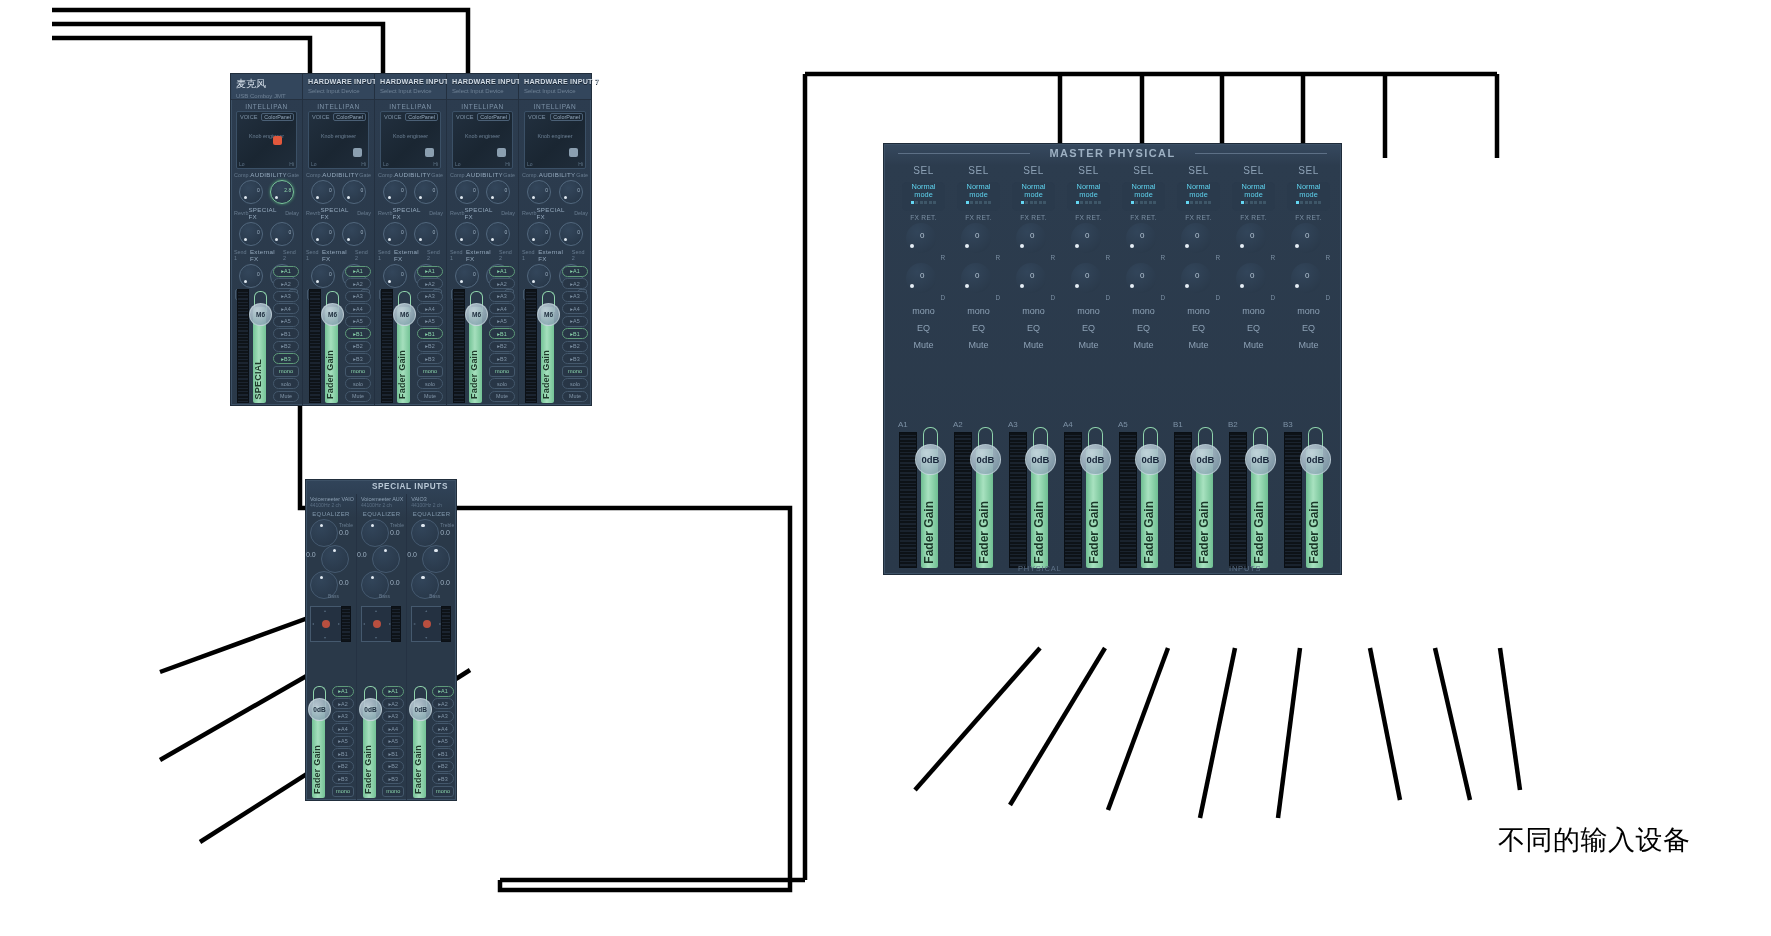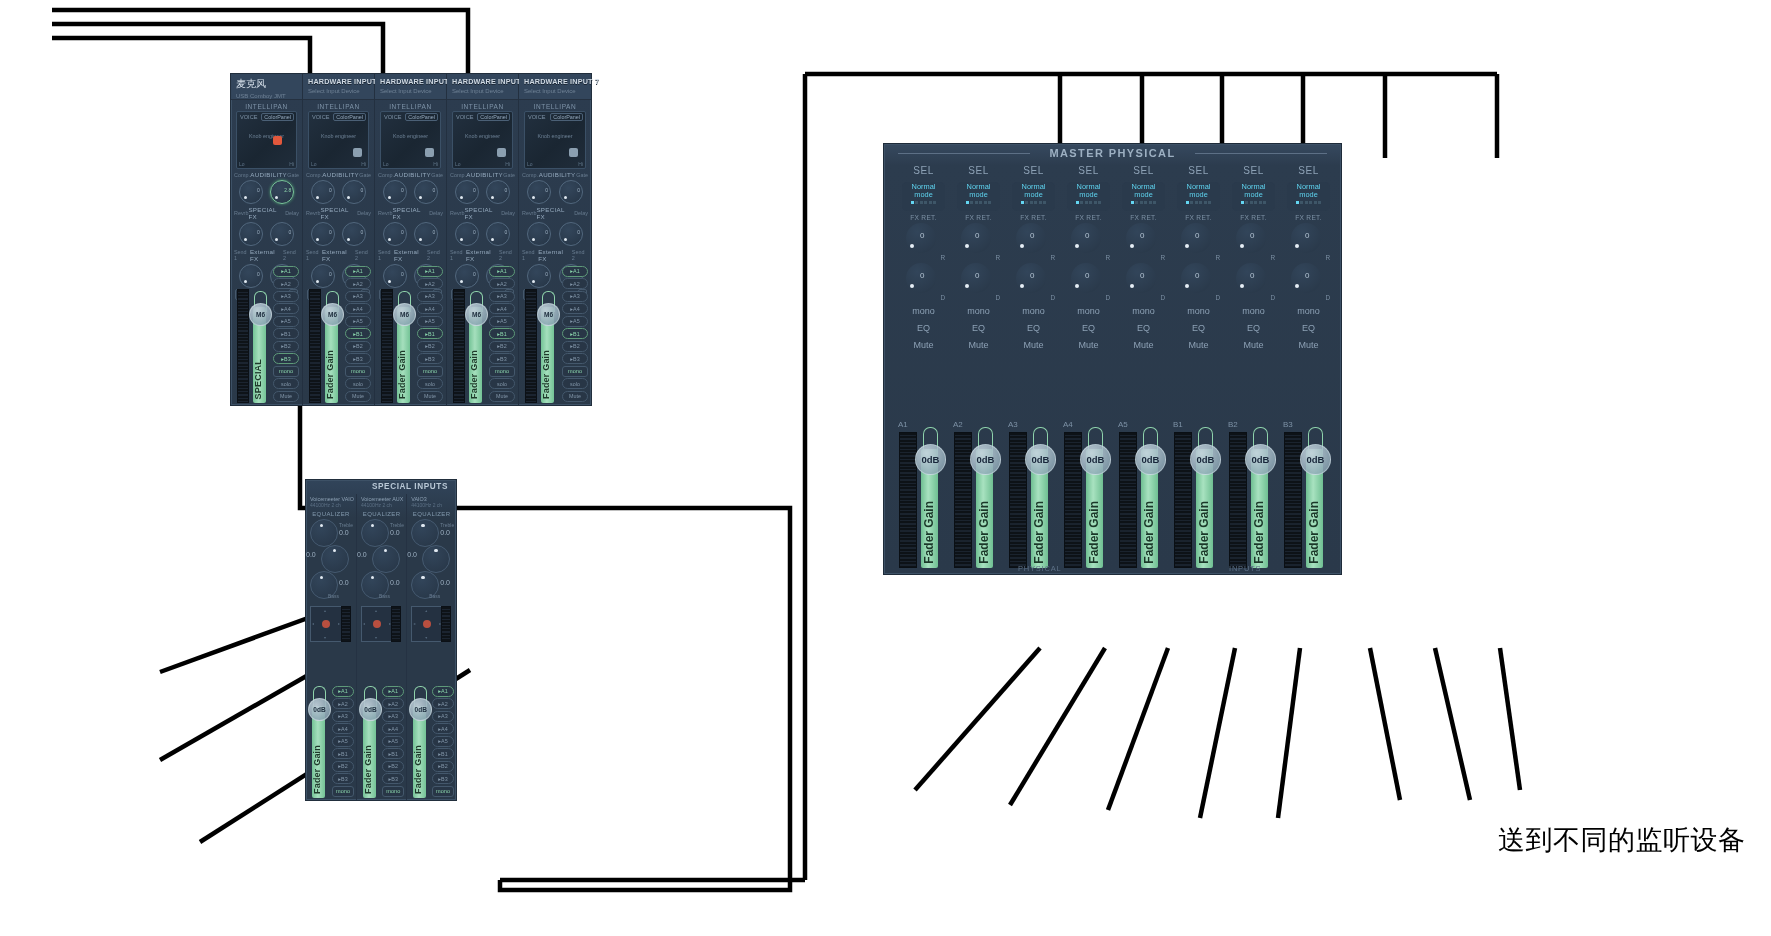--- a/index.html
+++ b/index.html
@@ -375,21 +375,21 @@
 
       <path d="M160 672 L352 602"></path>
       <path d="M160 760 L418 612"></path>
       <path d="M200 842 L470 670"></path>
     </g>
   </svg>
 
 
 
 
-  <div class="cn-label" style="left:1498px; top:820px;">送到不同的监听设备</div>
+  <div class="cn-label" style="left:1498px; top:820px;">不同的输入设备</div>
 
 
   <div id="hw-panel" class="panel">
     <div class="hw-strips" id="hw-strips">
         <div class="hw-strip">
           <div class="hw-head" style="background:#33465c;border-bottom:1px solid #253140;">
             <div class="hw-title-cn">麦克风</div>
             <div class="hw-sub">USB Comboy JMT</div>
           </div>
           <div class="sec-label">INTELLIPAN</div>

